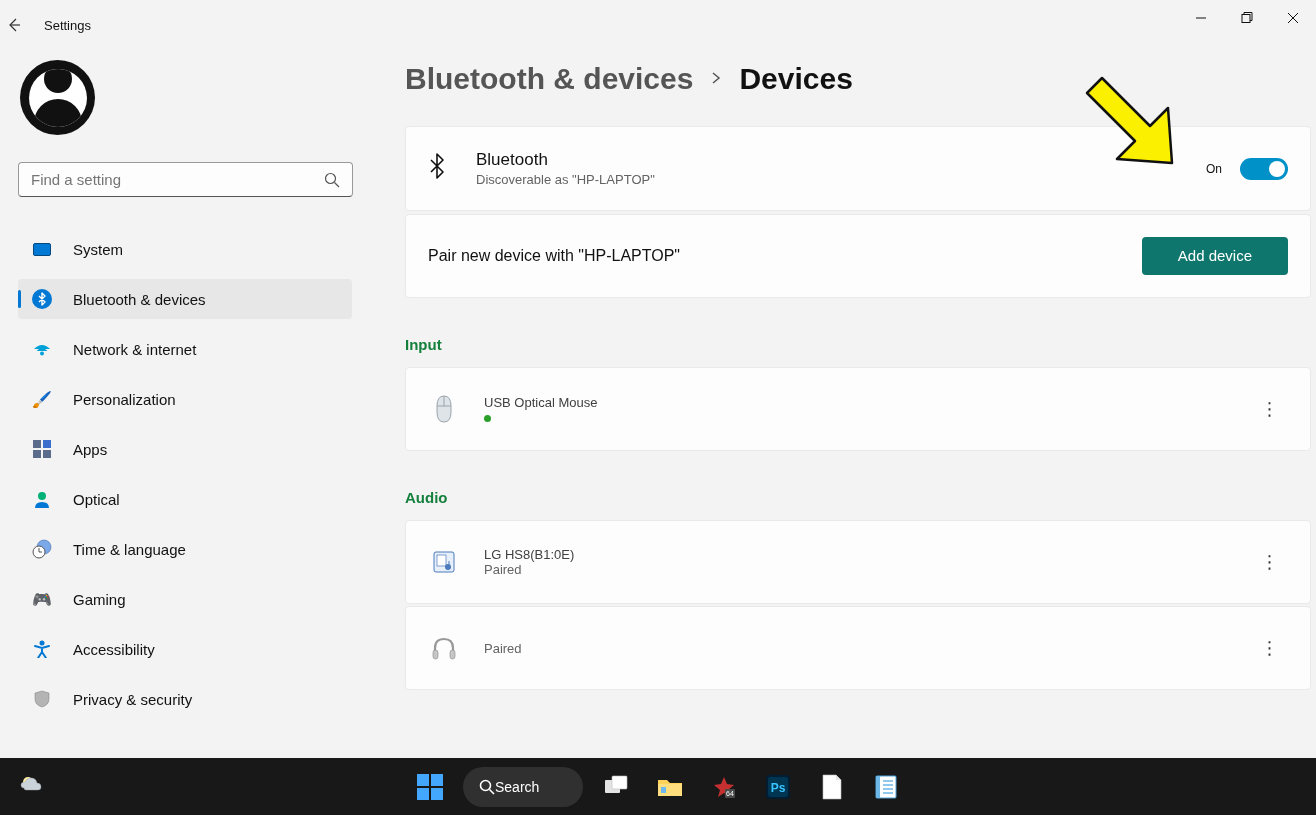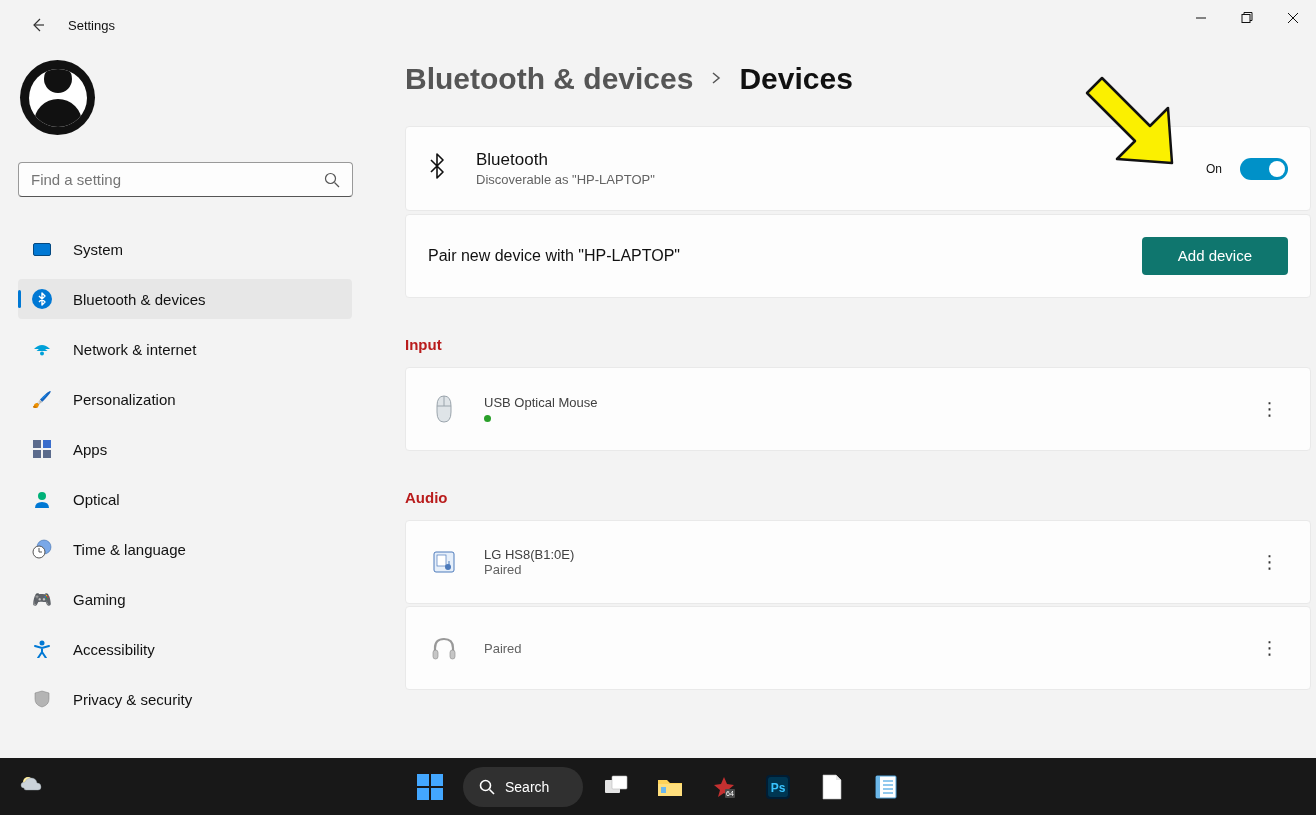--- a/index.html
+++ b/index.html
@@ -1,19 +1,19 @@
 <!DOCTYPE html>
 <html><head>
   <meta charset="utf-8">
   <style>
     * { margin: 0; padding: 0; box-sizing: border-box; font-family: "Segoe UI", -apple-system, sans-serif; }
     body { background: #f3f3f3; width: 1316px; height: 815px; overflow: hidden; position: relative; }
     
     
-    .title-bar { height: 50px; display: flex; align-items: center; padding-left: 28px; }
+    .title-bar { height: 50px; display: flex; align-items: center; padding-left: 4px; }
     .back-btn { width: 20px; height: 20px; display:flex; align-items:center; justify-content:center; color:#333; cursor:pointer; }
     .title-text { margin-left: 20px; font-size: 13px; color: #111; }
     .window-controls { position: absolute; top: 0; right: 0; display: flex; }
     .win-ctrl { width: 46px; height: 36px; display: flex; align-items: center; justify-content: center; cursor: pointer; }
     .win-ctrl svg { width: 12px; height: 12px; }
     
     
     .sidebar { position: absolute; left: 0; top: 50px; width: 370px; height: calc(100% - 50px - 57px); padding: 10px 18px 4px 18px; }
     .avatar { width: 75px; height: 75px; border-radius: 50%; background: #111; display:flex; align-items:center; justify-content:center; margin-left: 2px; margin-bottom: 27px; }
     .avatar-inner { width: 58px; height: 58px; border-radius: 50%; background: #fff; display:flex; align-items:flex-end; justify-content:center; overflow:hidden; }
@@ -44,35 +44,35 @@
     .bt-info { flex:1; }
     .bt-title { font-size: 17px; color:#111; }
     .bt-sub { font-size: 13px; color: #636363; margin-top: 2px; }
     .bt-state-lbl { font-size:12px; color:#111; margin-right: 18px; }
     .toggle { width: 48px; height: 22px; border-radius: 11px; background: #0091c8; position: relative; cursor:pointer; }
     .toggle-thumb { width: 16px; height: 16px; border-radius: 50%; background: #fff; position:absolute; right: 3px; top: 3px; }
     .pair-card { height: 84px; display:flex; align-items:center; justify-content:space-between; }
     .pair-text { font-size:16px; color:#111; }
     .add-btn { background:#0f766e; color:#fff; border:none; height:38px; padding: 0 36px; border-radius: 4px; font-size:15px; cursor:pointer; }
     
-    .section-header { font-size: 15px; color:#b91c1c; font-weight:600; margin-top: 38px; margin-bottom: 14px; }
+    .section-header { font-size: 15px; color:#15803d; font-weight:600; margin-top: 38px; margin-bottom: 14px; }
     
     .device-card { height: 84px; display:flex; align-items:center; }
     .device-icon { width: 32px; margin-right: 24px; font-size: 22px; display:flex; align-items:center; justify-content:center; }
     .device-info { flex:1; }
     .device-name { font-size: 13px; color:#404040; }
     .device-status { display:flex; align-items:center; gap:6px; margin-top: 5px; }
     .status-dot { width: 7px; height:7px; border-radius:50%; background:#2aa02a; }
     .status-text { font-size: 13px; color:#636363; }
     .more-btn { width: 36px; height: 36px; display:flex; align-items:center; justify-content:center; cursor:pointer; font-size: 18px; color:#333; letter-spacing:1px; }
     
     
     .taskbar { position:absolute; bottom:0; left:0; right:0; height:57px; background:#181818; display:flex; align-items:center; justify-content:center; gap:12px; }
     .tb-item { width: 42px; height: 42px; display:flex; align-items:center; justify-content:center; border-radius:4px; cursor:pointer; font-size:22px; }
-    .tb-search { background:#303030; border-radius:22px; height:40px; width:120px; display:flex; align-items:center; padding: 0 16px; color:#fff; cursor:pointer; gap:10px; }
+    .tb-search { background:#303030; border-radius:22px; height:40px; width:120px; display:flex; align-items:center; padding: 0 16px; color:#fff; cursor:pointer; }
     .tb-search-label { font-size:14px; }
     .tb-weather { position:absolute; left:18px; font-size:22px; }
     
     
     .win-squares { width: 26px; height: 26px; display:grid; grid-template-columns: 1fr 1fr; grid-template-rows: 1fr 1fr; gap:2px; }
     .win-squares div { background:#43a7ff; }
     
     
     .i-system { width:18px; height:13px; background:#0078d4; border-radius:2px; border:1px solid #044880; }
     .i-bt { width:20px; height:20px; background:#0078d4; border-radius:50%; color:#fff; display:flex; align-items:center; justify-content:center; font-size:13px; }

